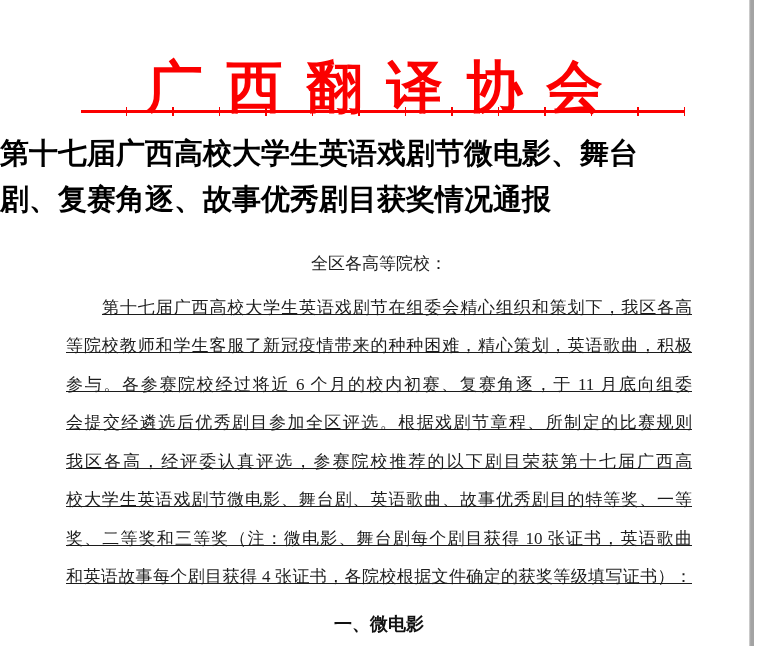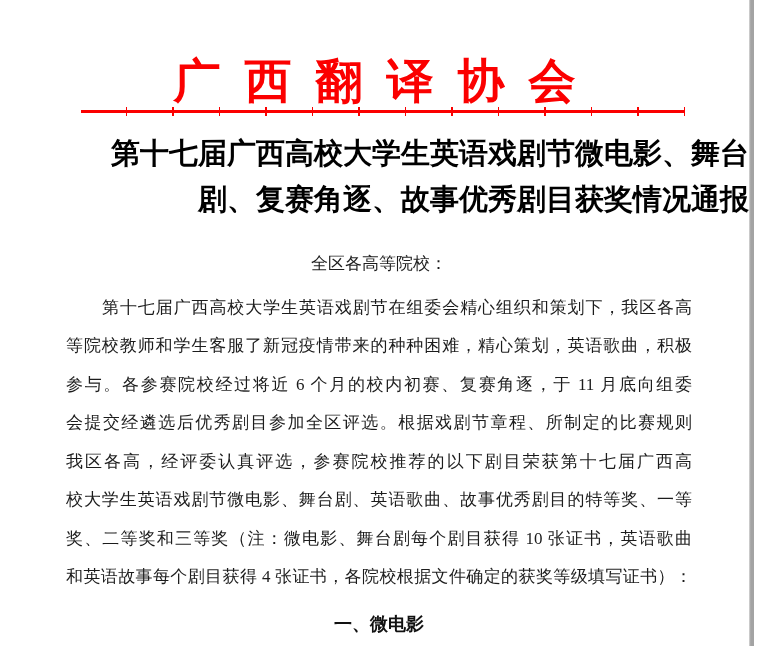--- a/index.html
+++ b/index.html
@@ -15,21 +15,21 @@
     position: absolute; top: 0; left: 749px;
     width: 5px; height: 646px;
     background: linear-gradient(to right, #d9d9d9, #a3a3a3 35%, #a3a3a3);
   }
   .letterhead {
     position: absolute; top: 50px; left: 0;
     width: 749px;
     text-align: center;
     text-indent: 24px;
     letter-spacing: 24px;
-    font-size: 47px;
+    font-size: 56px;
     font-weight: bold;
     color: var(--accent-red, #fb0000);
     white-space: nowrap;
     font-family: "Liberation Serif", "DejaVu Serif", serif;
   }
   .divider {
     position: absolute; top: 107px; left: 81px;
     width: 604px; height: 9px;
   }
   .divider::before {
@@ -38,38 +38,39 @@
   }
   .divider::after {
     content: ""; position: absolute; top: 0; left: 0; right: 0; bottom: 0;
     background: repeating-linear-gradient(to right,
       transparent 0, transparent 45px,
       var(--accent-red, #fb0000) 45px, var(--accent-red, #fb0000) 46.5px);
   }
   .doc-title {
     position: absolute; top: 130px; left: 0;
     width: 749px;
-    text-align: right;
+    text-align: left;
     font-size: 29px;
     font-weight: bold;
     line-height: 46px;
     color: #000000;
     font-family: "Liberation Serif", "DejaVu Serif", serif;
   }
   .body-block {
     position: absolute; top: 245px; left: 66px;
     width: 626px;
     font-size: 17px;
     line-height: 38.5px;
   }
   .salutation { text-align: center; }
   .para-line {
     text-align: justify;
     text-align-last: justify;
     overflow: hidden;
+    text-decoration: underline;
   }
   .para-line.first { padding-left: 36px; margin-top: 5px; }
   .section-heading {
     font-weight: bold;
     font-size: 18px;
     margin-top: 8px;
     color: #111111;
     font-family: "Liberation Sans", "DejaVu Sans", sans-serif;
     text-align: center;
   }

